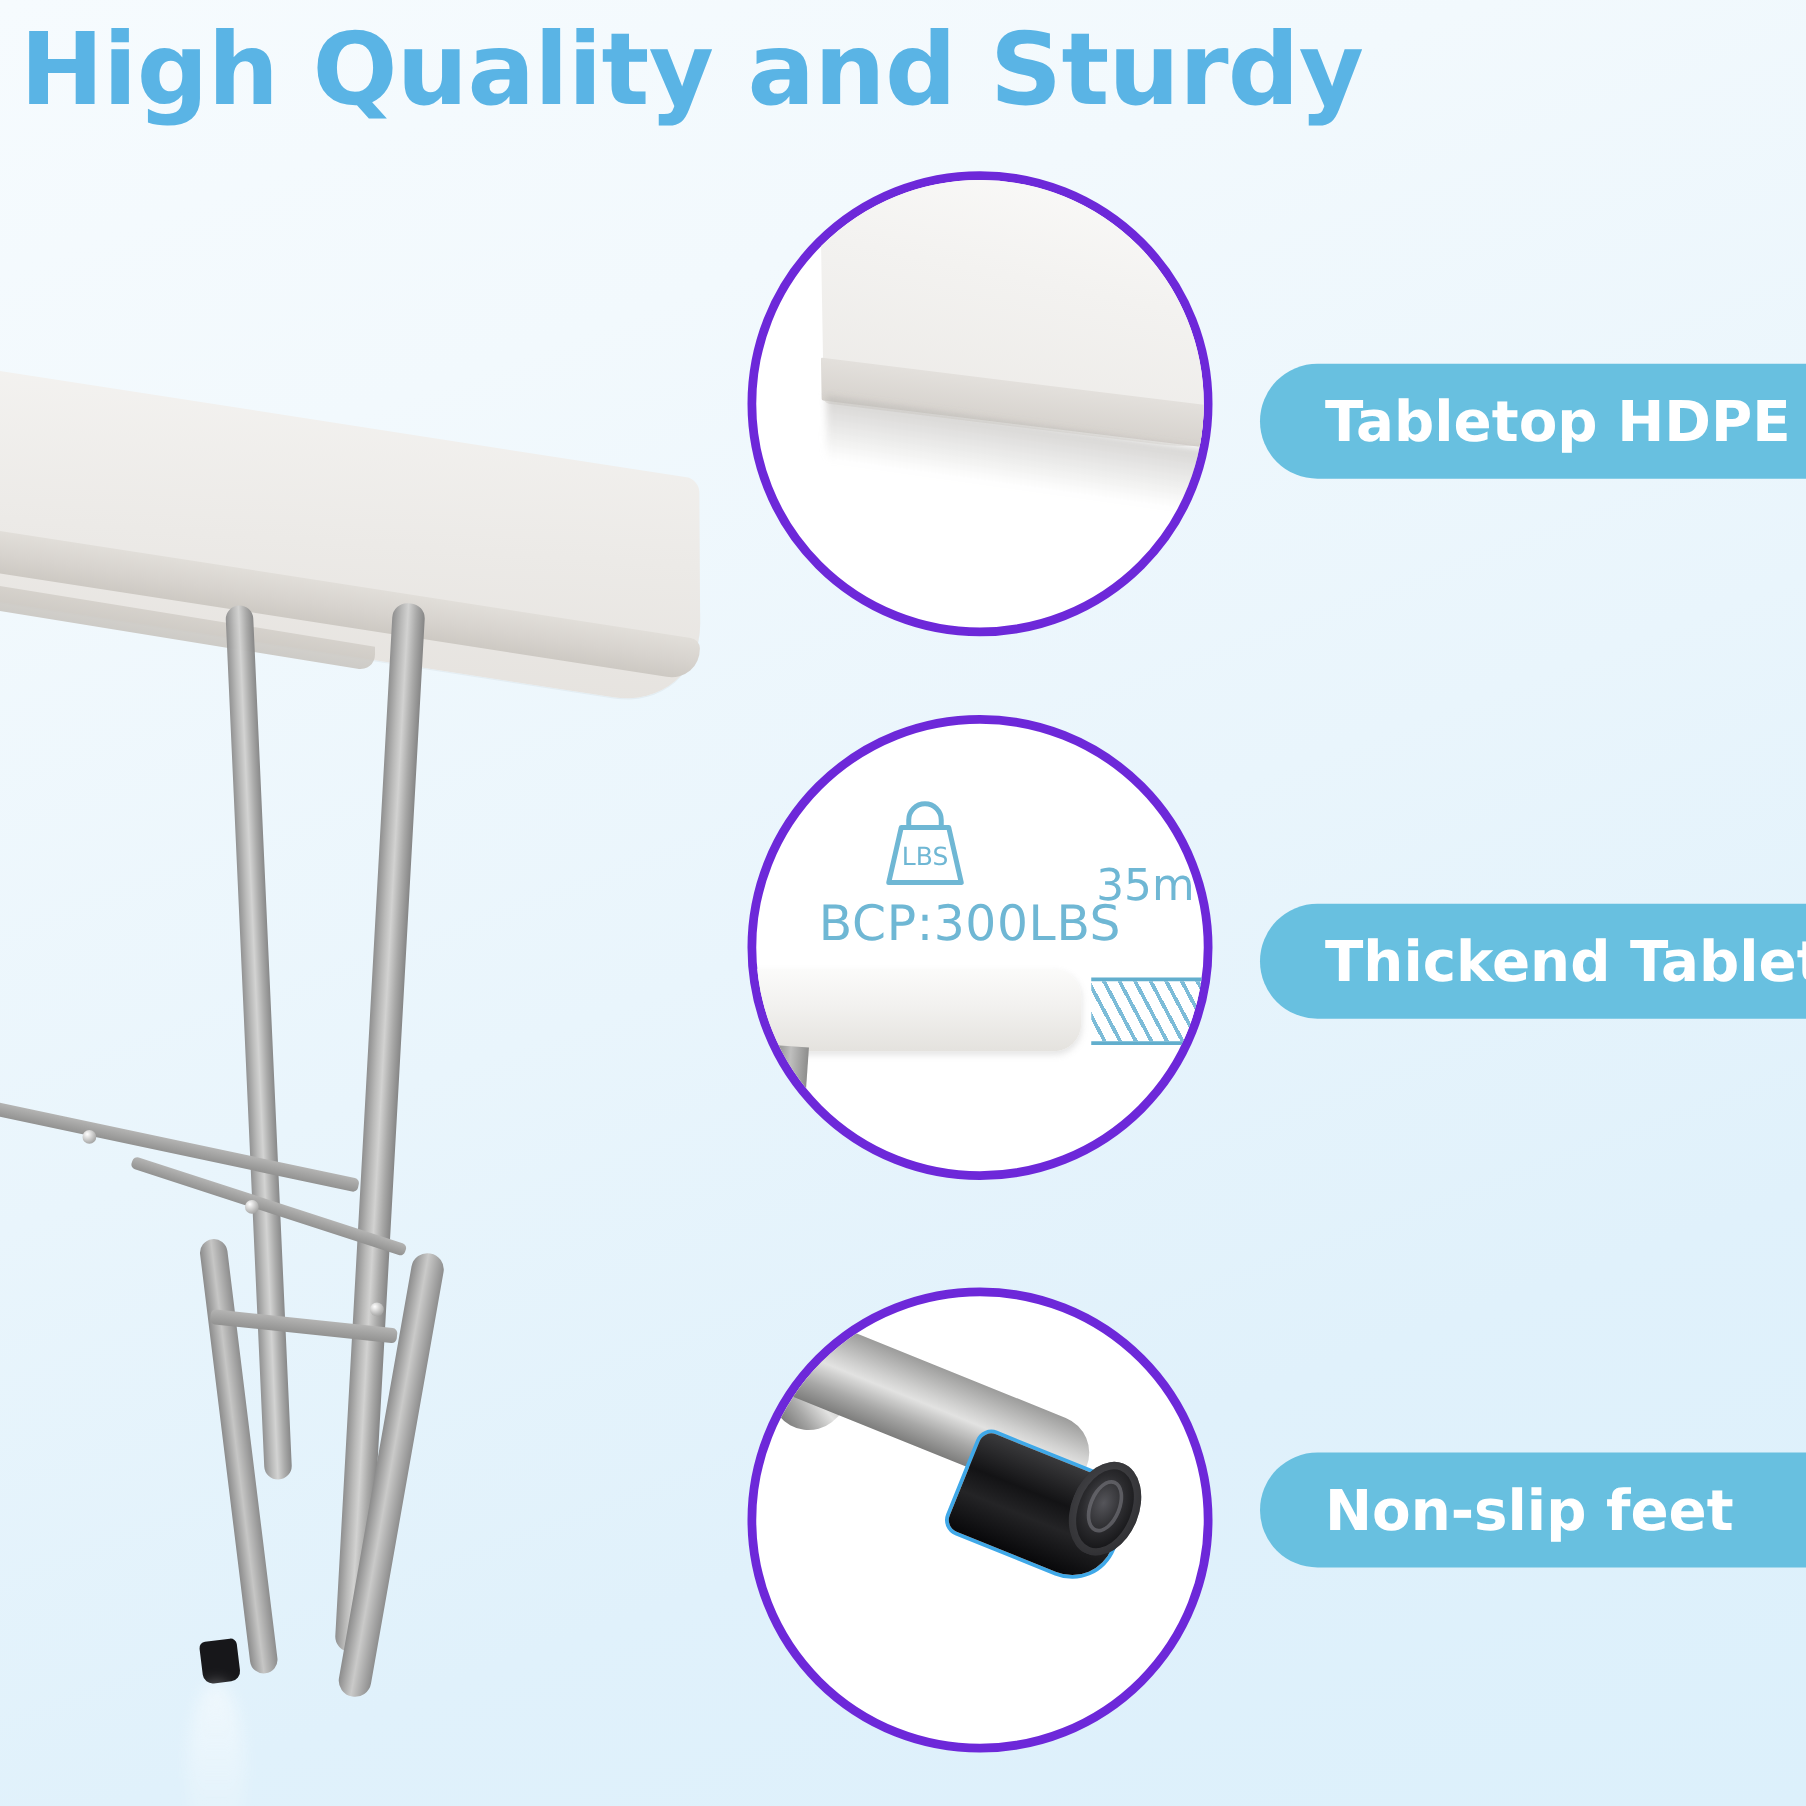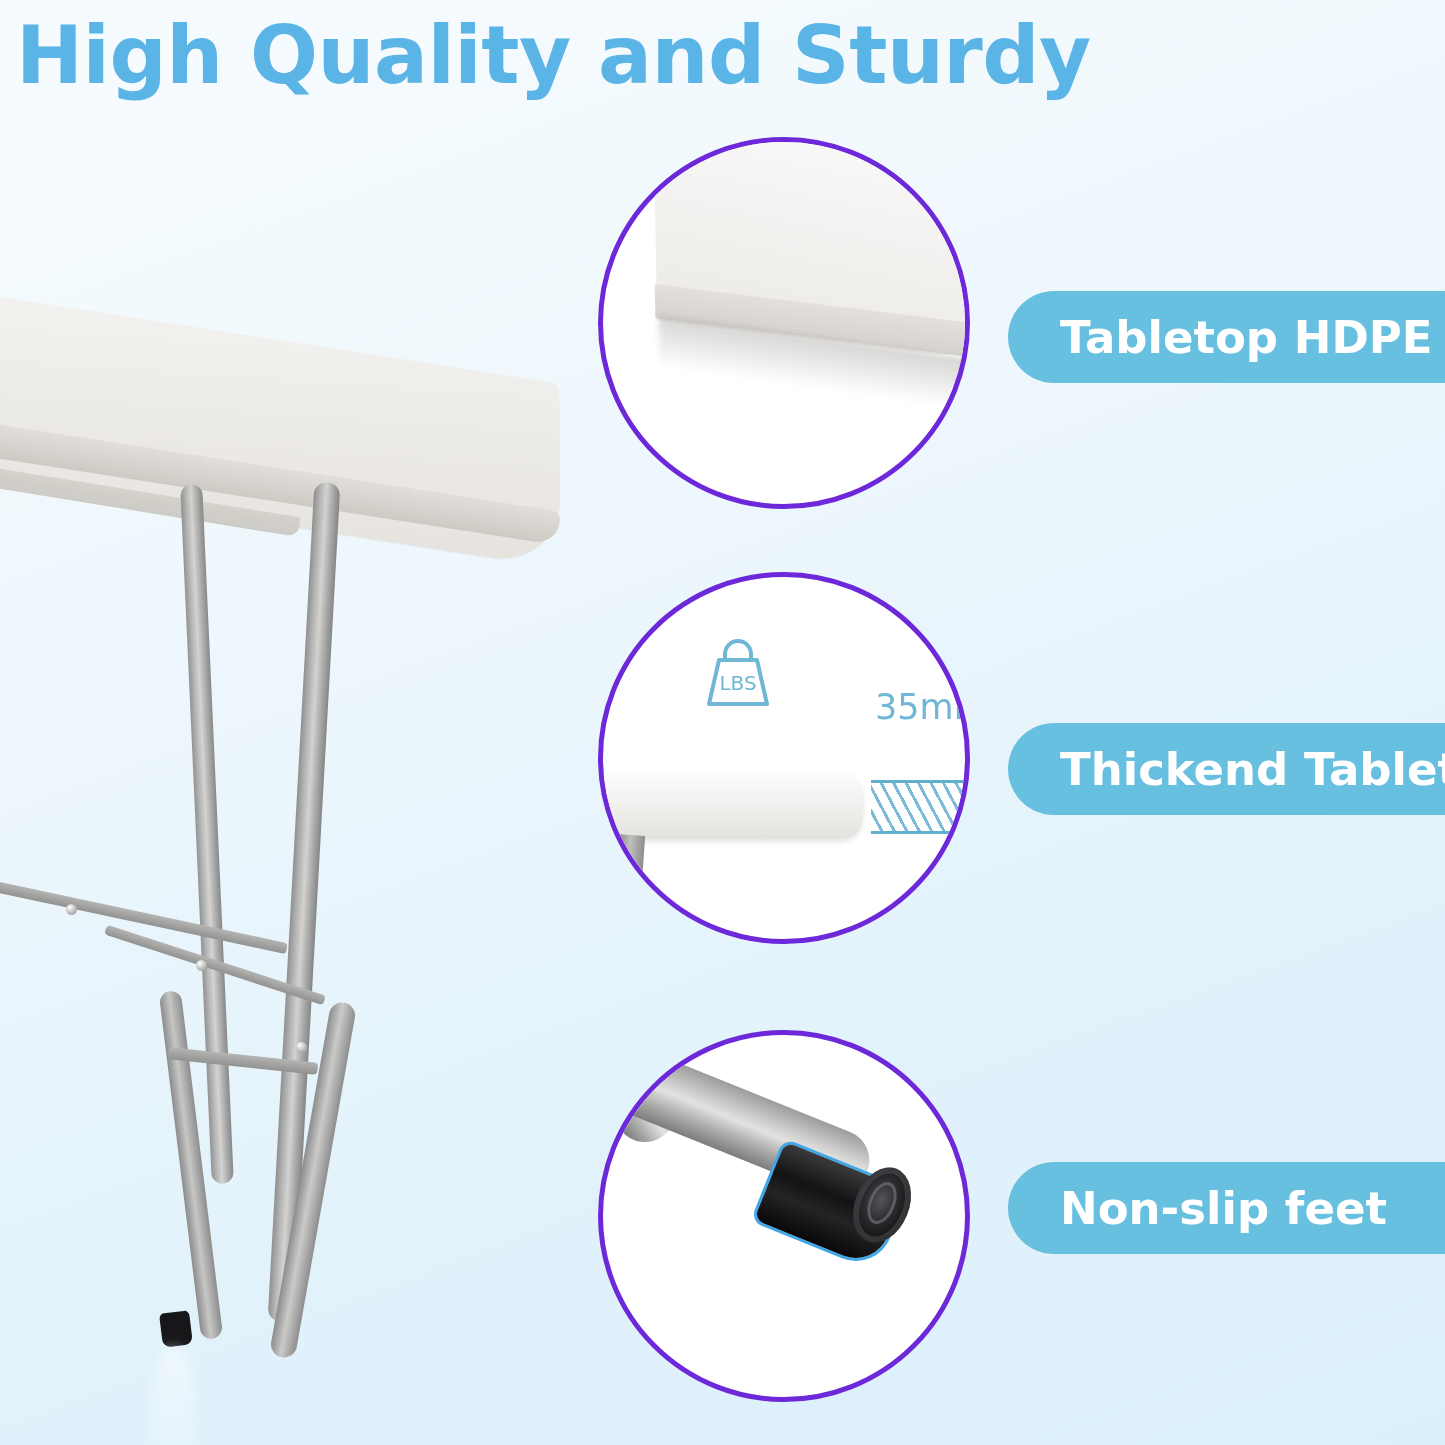--- a/index.html
+++ b/index.html
@@ -70,21 +70,21 @@
   .rivet{ position:absolute; width:11px; height:11px; border-radius:50%;
           background:radial-gradient(circle at 35% 30%,#fff,#b6b6b5 60%,#8d8d8c); }
   
   .refl{ position:absolute; border-radius:50%; filter:blur(6px); opacity:.5;
          background:linear-gradient(180deg,rgba(255,255,255,.95),rgba(255,255,255,0)); }
   .refl-a{ left:150px; top:1046px; width:46px; height:150px; }
 
   
   .circle{
     position:absolute; border-radius:50%;
-    background:#ffffff; border:5px solid #6d28d9;
+    background:#ffffff; border:7px solid #6d28d9;
     overflow:hidden; z-index:10;
   }
   .c1{ left:598px; top:137px; width:372px; height:372px; }
   .c2{ left:598px; top:572px; width:372px; height:372px; }
   .c3{ left:598px; top:1030px; width:372px; height:372px; }
 
   
   .hdpe-slab{
     position:absolute; left:52px; top:-26px; width:420px; height:230px;
     background:linear-gradient(185deg,#fcfcfb 0%,#f3f2f0 50%,#eceae7 100%);
@@ -226,20 +226,21 @@
   <div class="glow-arc2"></div>
   <div class="glow-arc"></div>
 </div>
 
 <div class="circle c2">
   <svg class="lbs-icon" viewBox="0 0 74 78">
     <path d="M24 26 V20 a13 13 0 0 1 26 0 v6" fill="none" stroke="#6fb7d4" stroke-width="4"></path>
     <path d="M18 26 H56 L66 70 H8 Z" fill="none" stroke="#6fb7d4" stroke-width="4" stroke-linejoin="round"></path>
     <text x="37" y="56" font-family="DejaVu Sans, sans-serif" font-size="20" fill="#6fb7d4" text-anchor="middle">LBS</text>
   </svg>
+  <div class="lbs-text">BCP:300LBS</div>
   <div class="mm-text">35mm</div>
   <div class="slab2"></div>
   <div class="slab2-leg"></div>
   <div class="hatch"></div>
 </div>
 
 <div class="circle c3">
   <div class="tube2"></div>
   <div class="tube"></div>
   <div class="footcap"></div>

